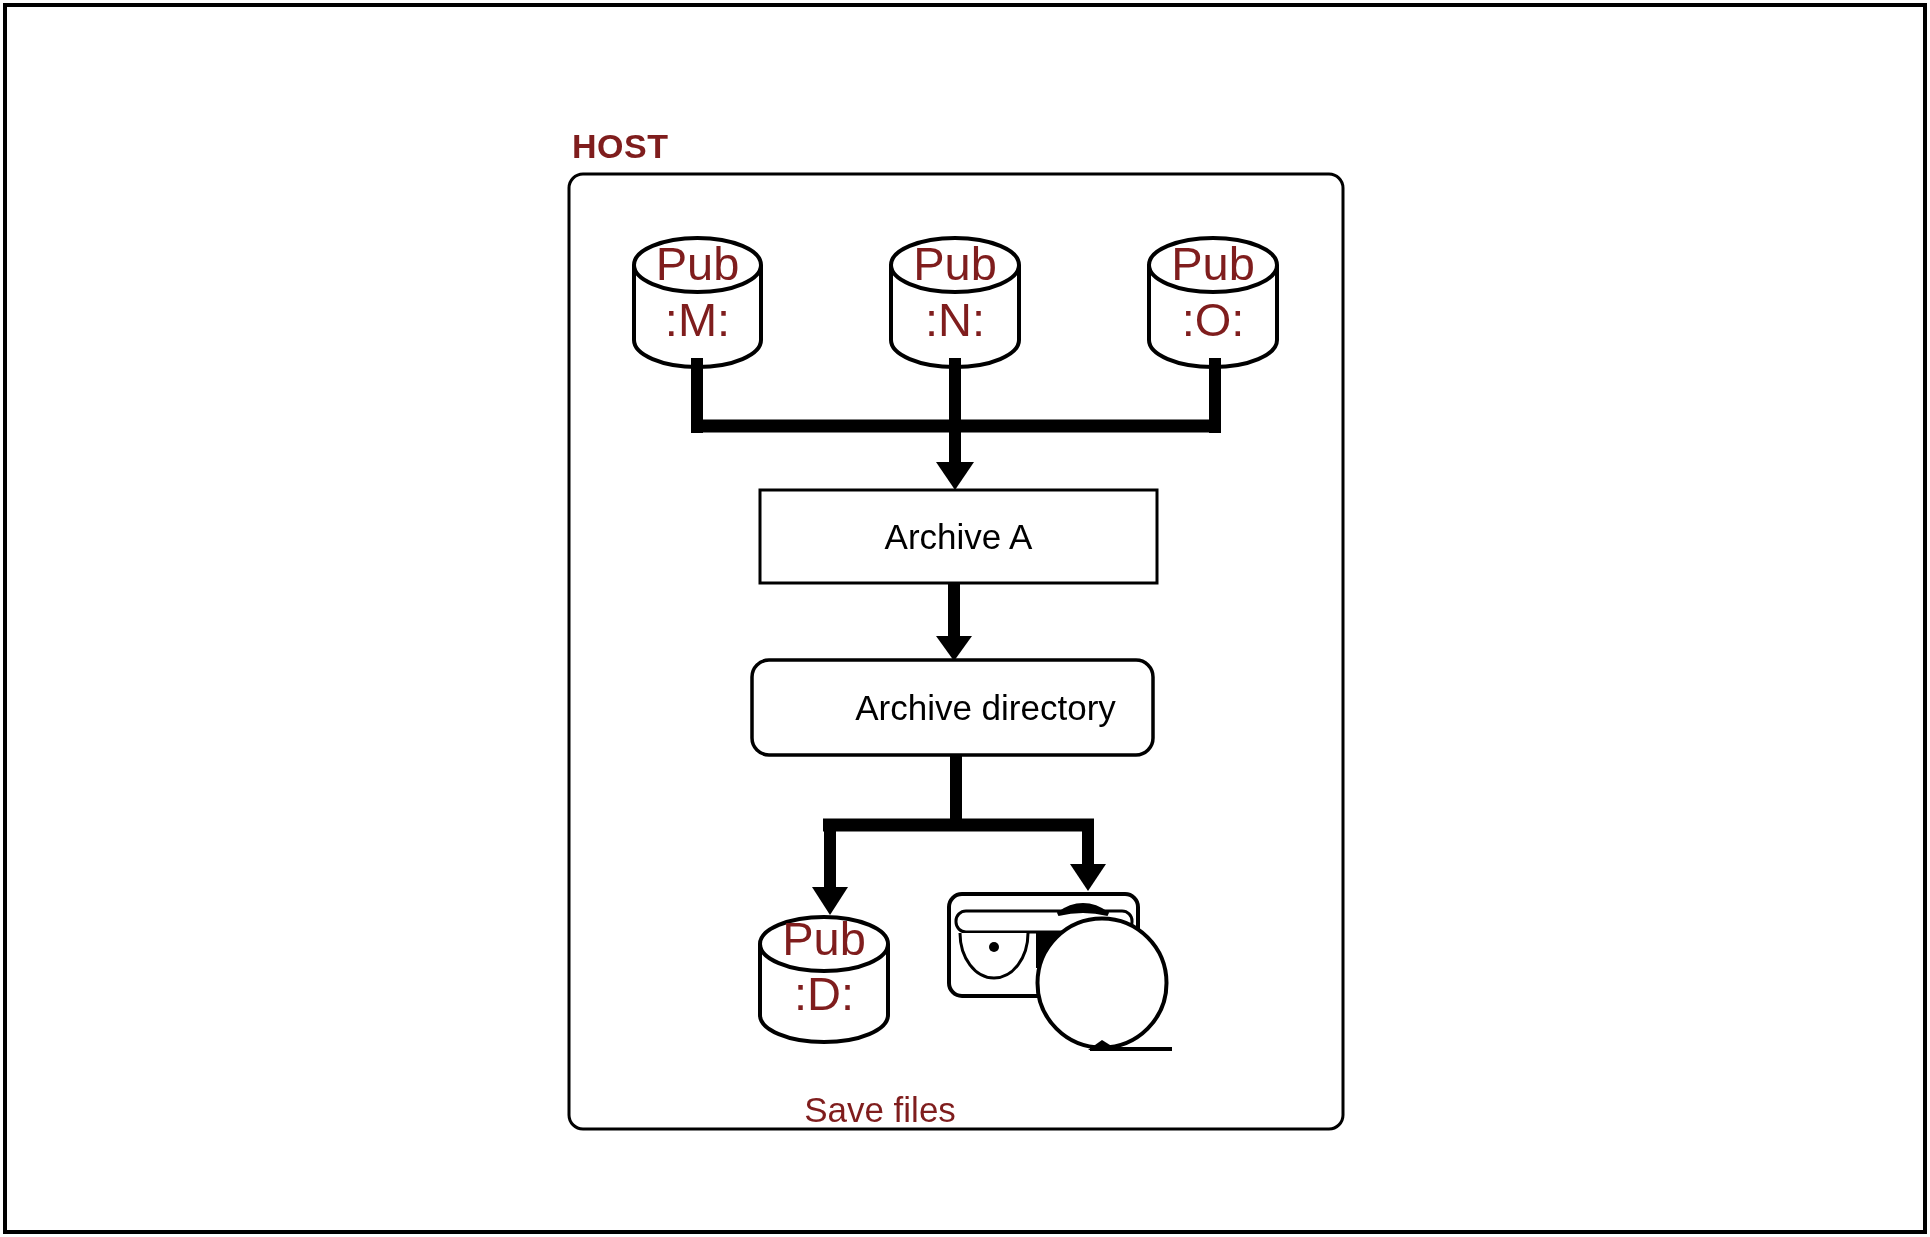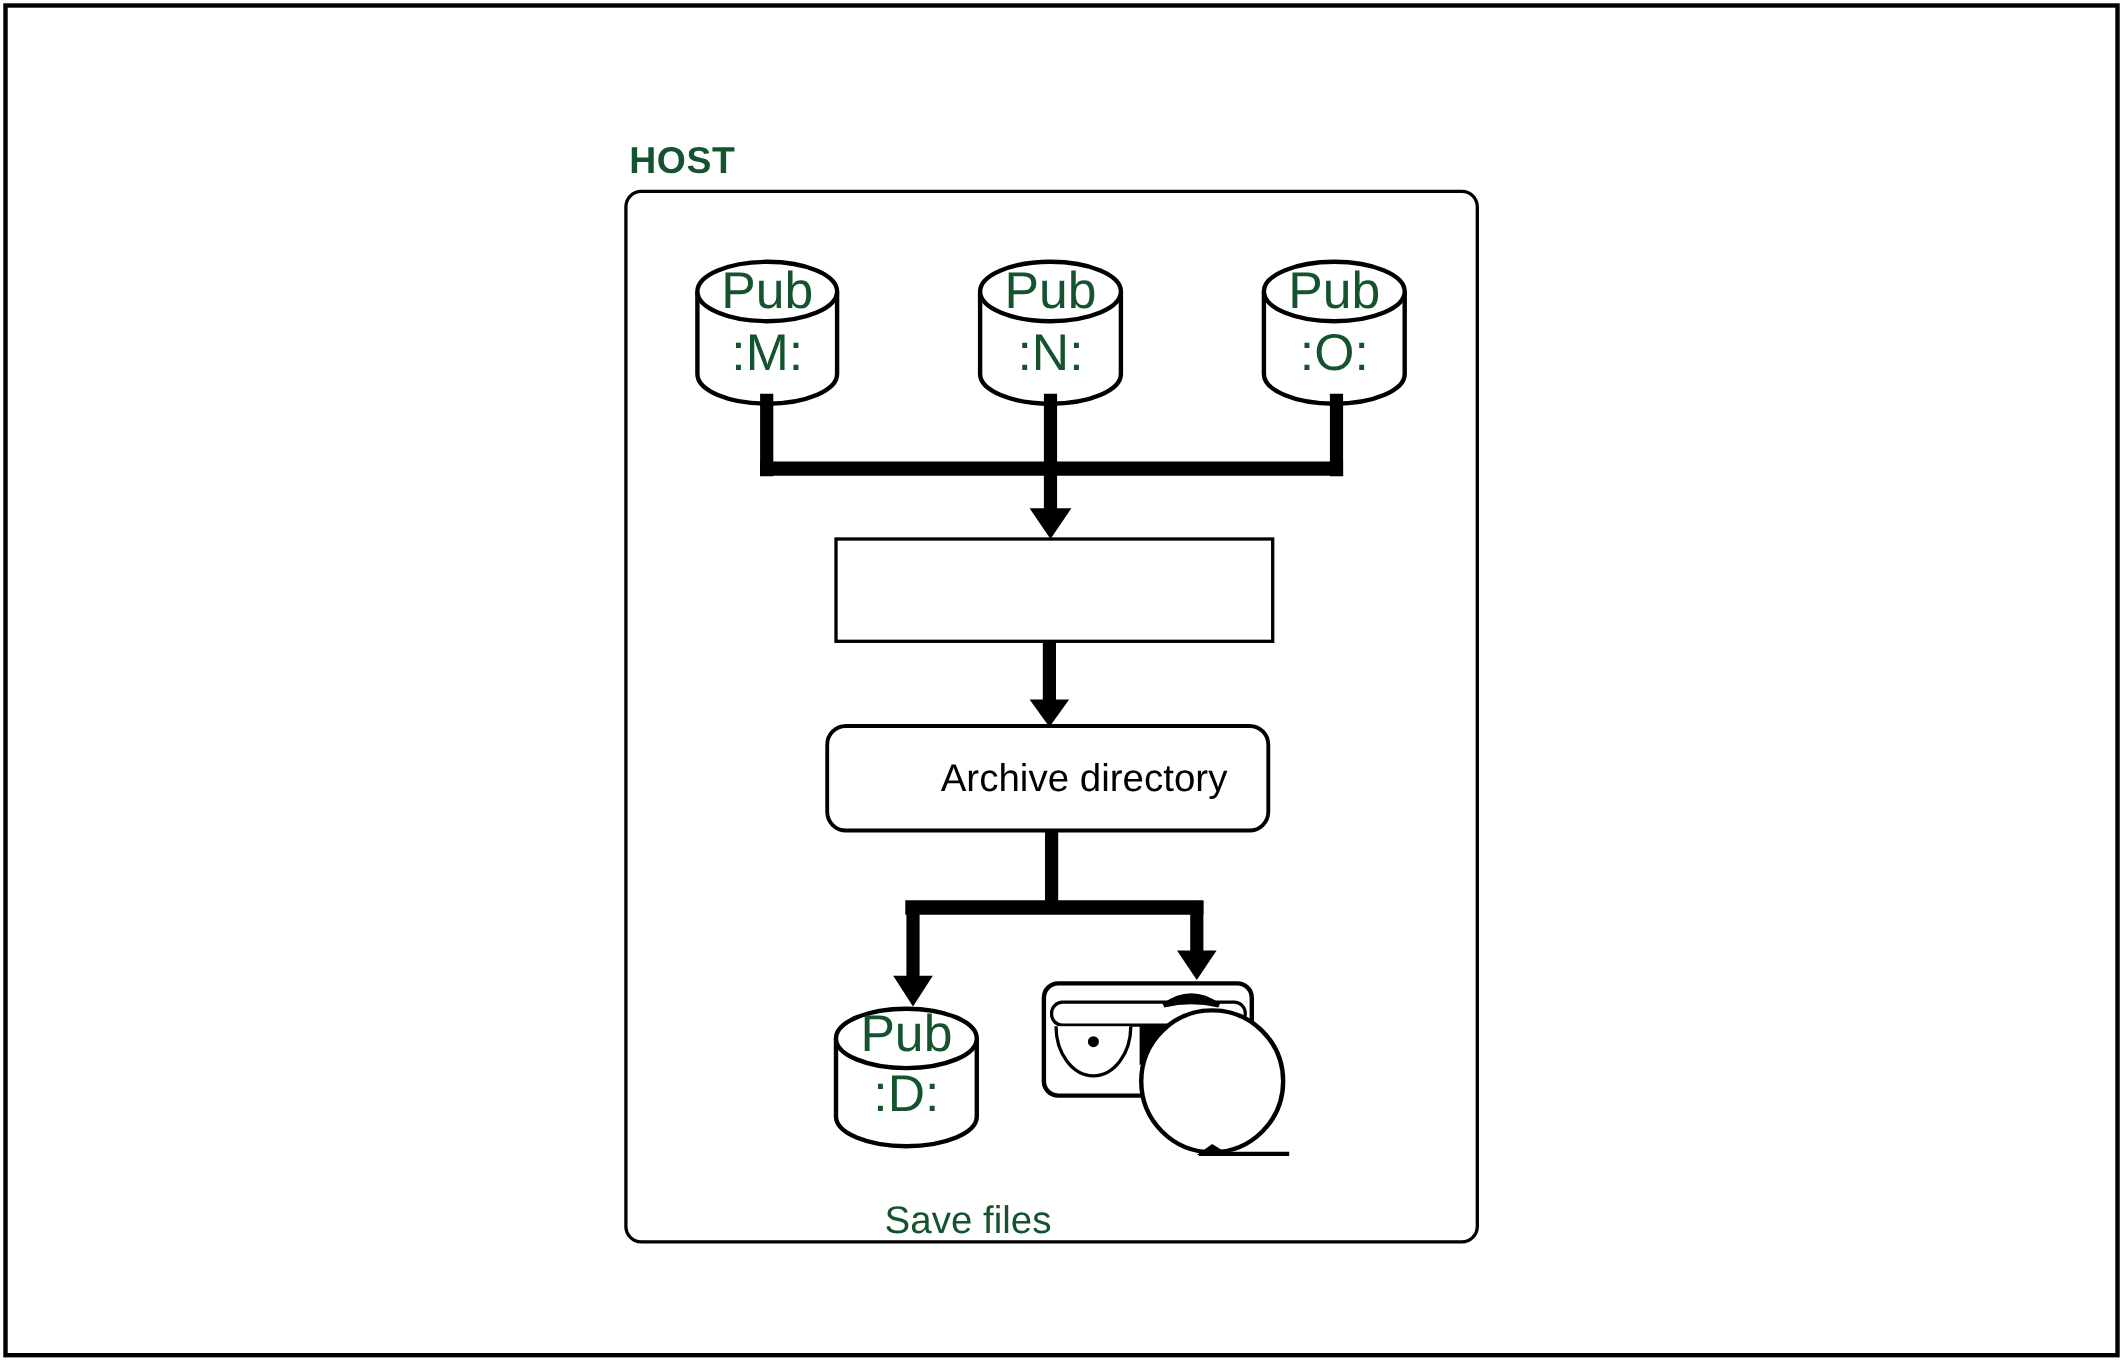--- a/index.html
+++ b/index.html
@@ -22,21 +22,21 @@
     border: 4px solid #000000;
     pointer-events: none;
   }
   .shapes {
     position: absolute;
     left: 0;
     top: 0;
   }
   .lbl {
     position: absolute;
-    color: #14532d;
+    color: #7f1d1d;
     white-space: nowrap;
   }
   .host-title {
     left: 572px;
     top: 127px;
     font-size: 34px;
     font-weight: bold;
     letter-spacing: 0.5px;
   }
   .cyl-lbl {
@@ -145,20 +145,21 @@
 
   <div class="lbl cyl-lbl m-name">Pub</div>
   <div class="lbl cyl-lbl m-vol">:M:</div>
 
   <div class="lbl cyl-lbl n-name">Pub</div>
   <div class="lbl cyl-lbl n-vol">:N:</div>
 
   <div class="lbl cyl-lbl o-name">Pub</div>
   <div class="lbl cyl-lbl o-vol">:O:</div>
 
+  <div class="box-lbl archive-a-lbl">Archive A</div>
 
   <div class="box-lbl archive-dir-lbl">Archive directory</div>
 
   <div class="lbl cyl-lbl d-name">Pub</div>
   <div class="lbl cyl-lbl d-vol">:D:</div>
 
   <div class="lbl caption-lbl">Save files</div>
 
 </div>
 

